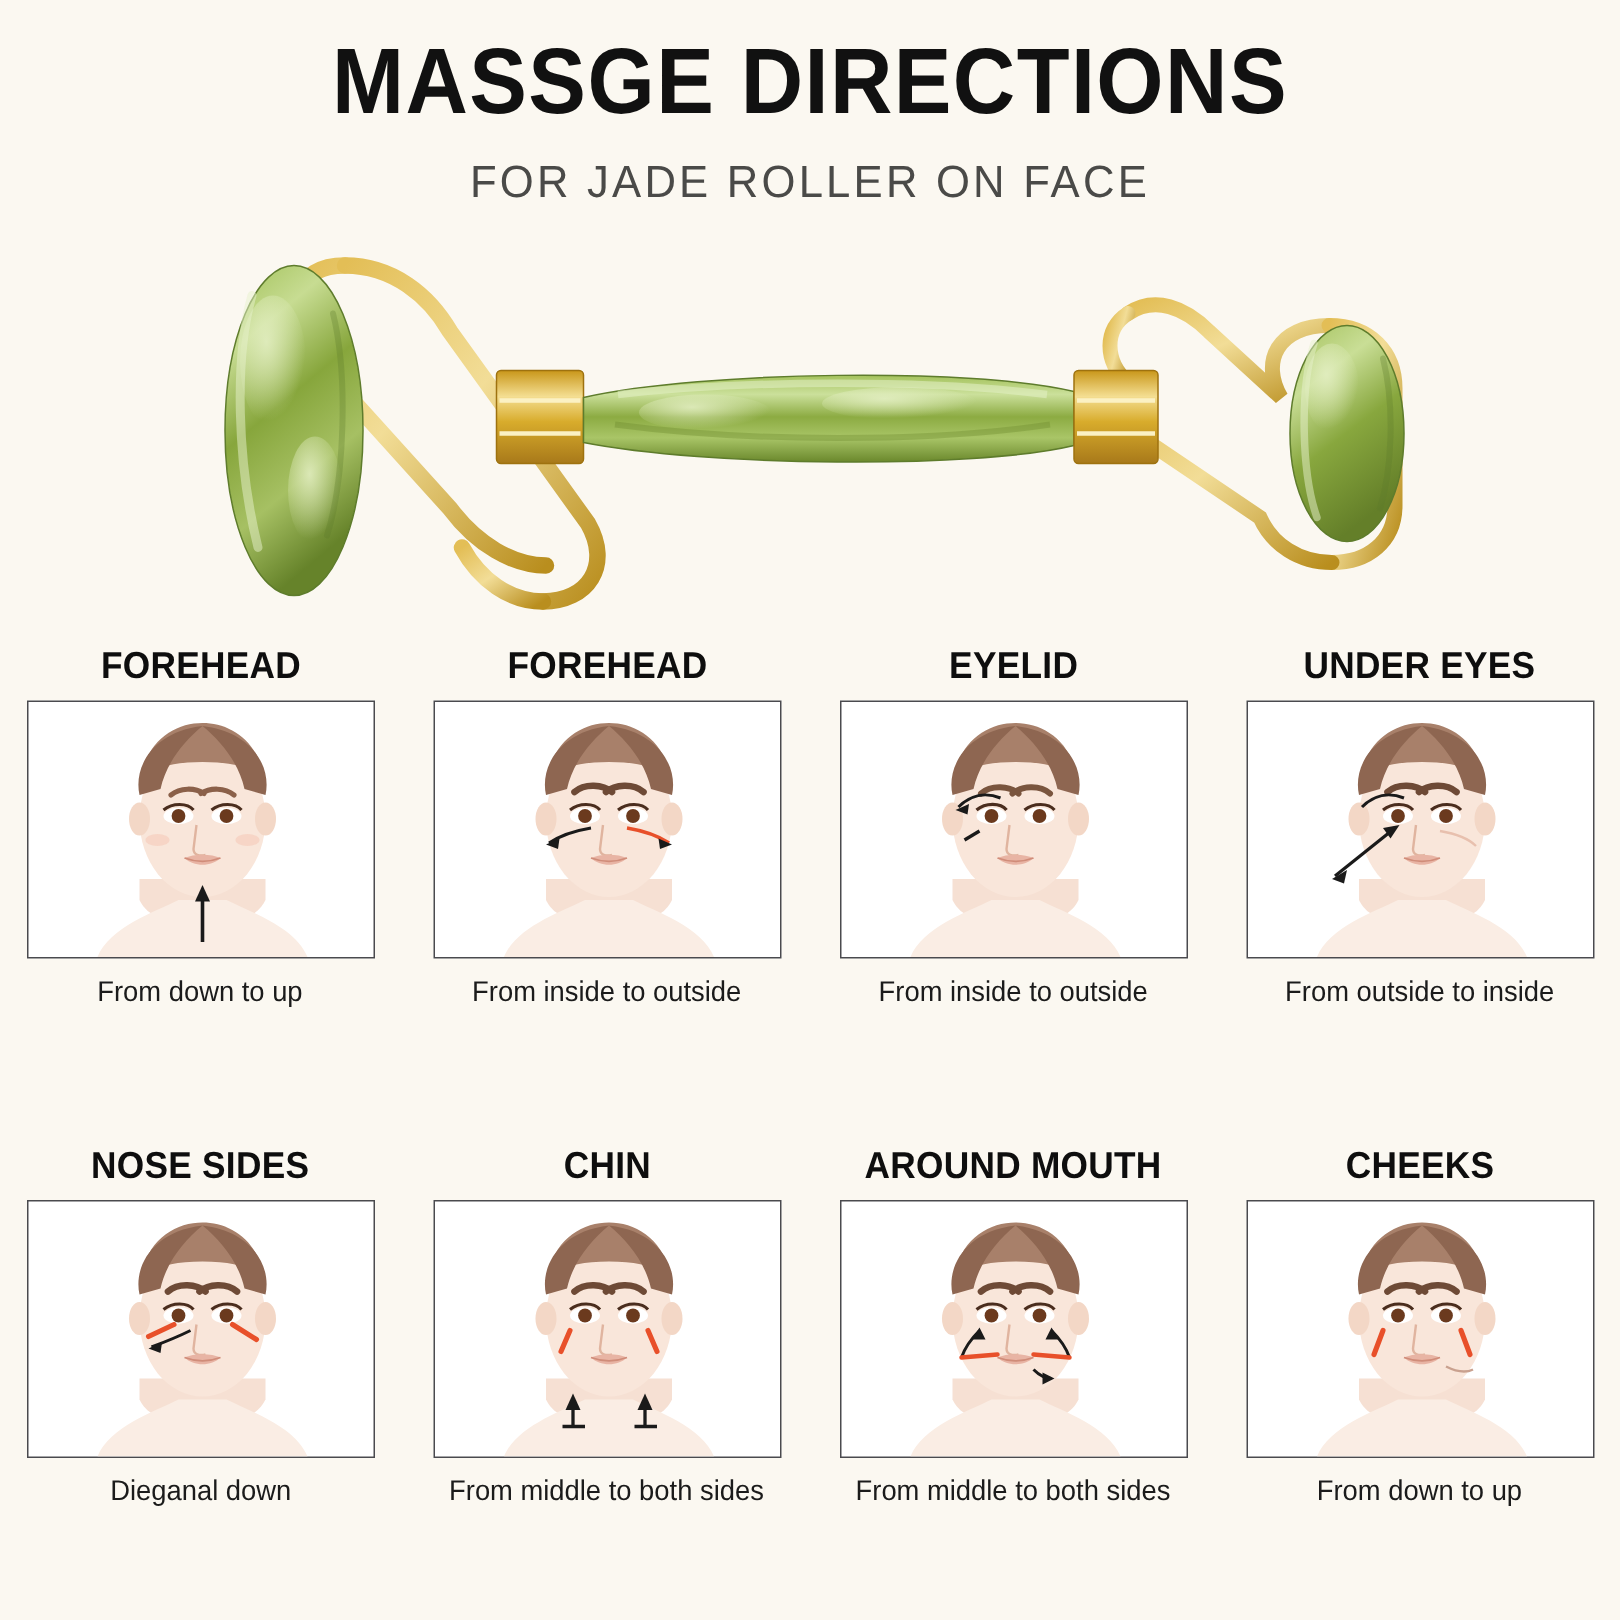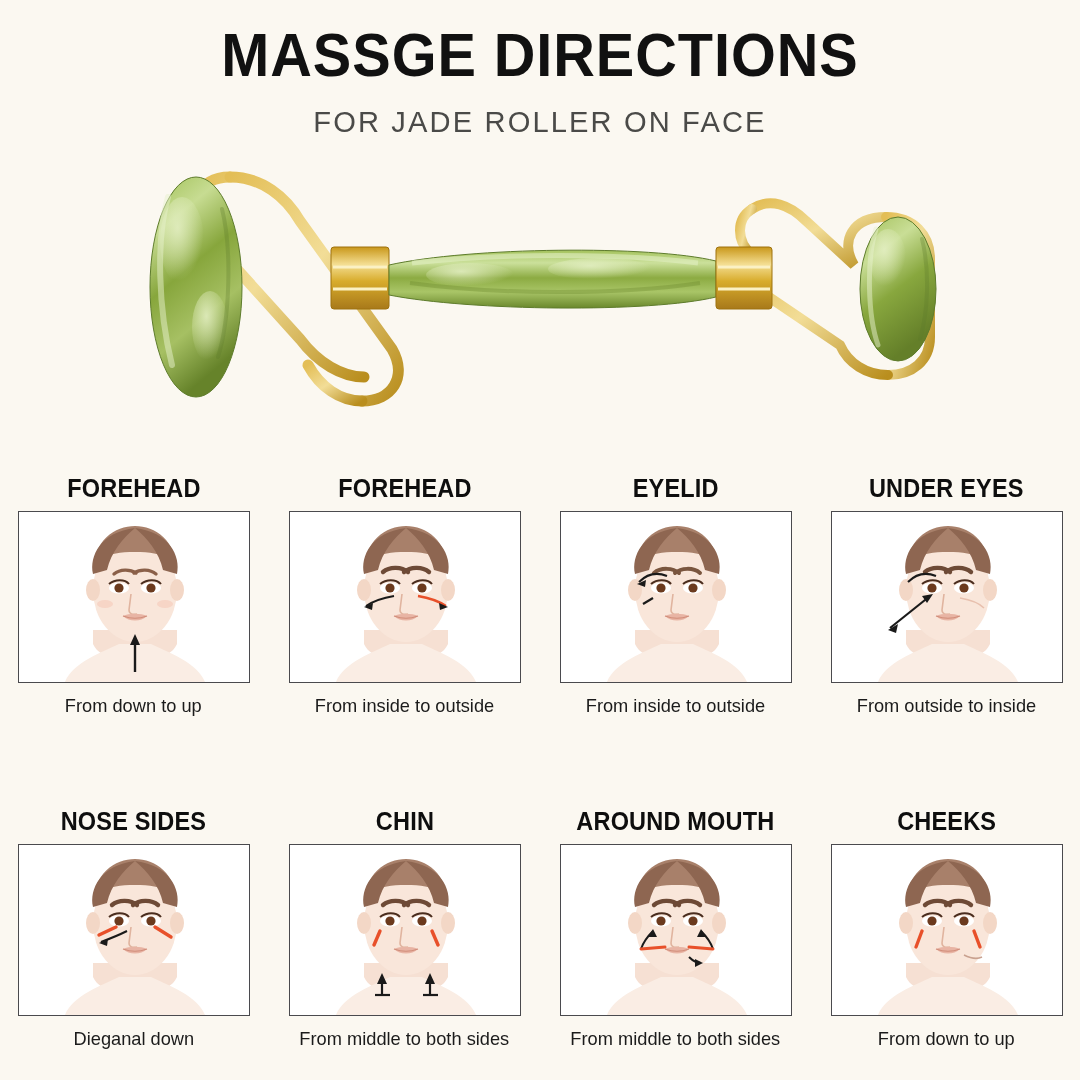--- a/index.html
+++ b/index.html
@@ -29,21 +29,21 @@
     letter-spacing:2.2px;
     color:#4A4A48;
     transform:scaleX(0.97);
   }
 
   
   #roller-wrap { width:1080px; height:262px; position:relative; margin-top:10px; }
   #roller-svg { position:absolute; left:0; top:0; }
 
   
-  #grid { position:absolute; left:0; top:430px; width:1080px;margin-top:44px; }
+  #grid { position:absolute; left:0; top:430px; width:1080px; }
   .row { display:flex; justify-content:center; gap:39px; }
   .row.second { margin-top:90px;text-align:right; }
   .cell { width:232px; display:flex; flex-direction:column; align-items:center; }
   .cell-title {
     font-size:25px;
     font-weight:bold;
     letter-spacing:0.2px;
     color:#0E0E0E;
     margin-bottom:8px;
     white-space:nowrap;

